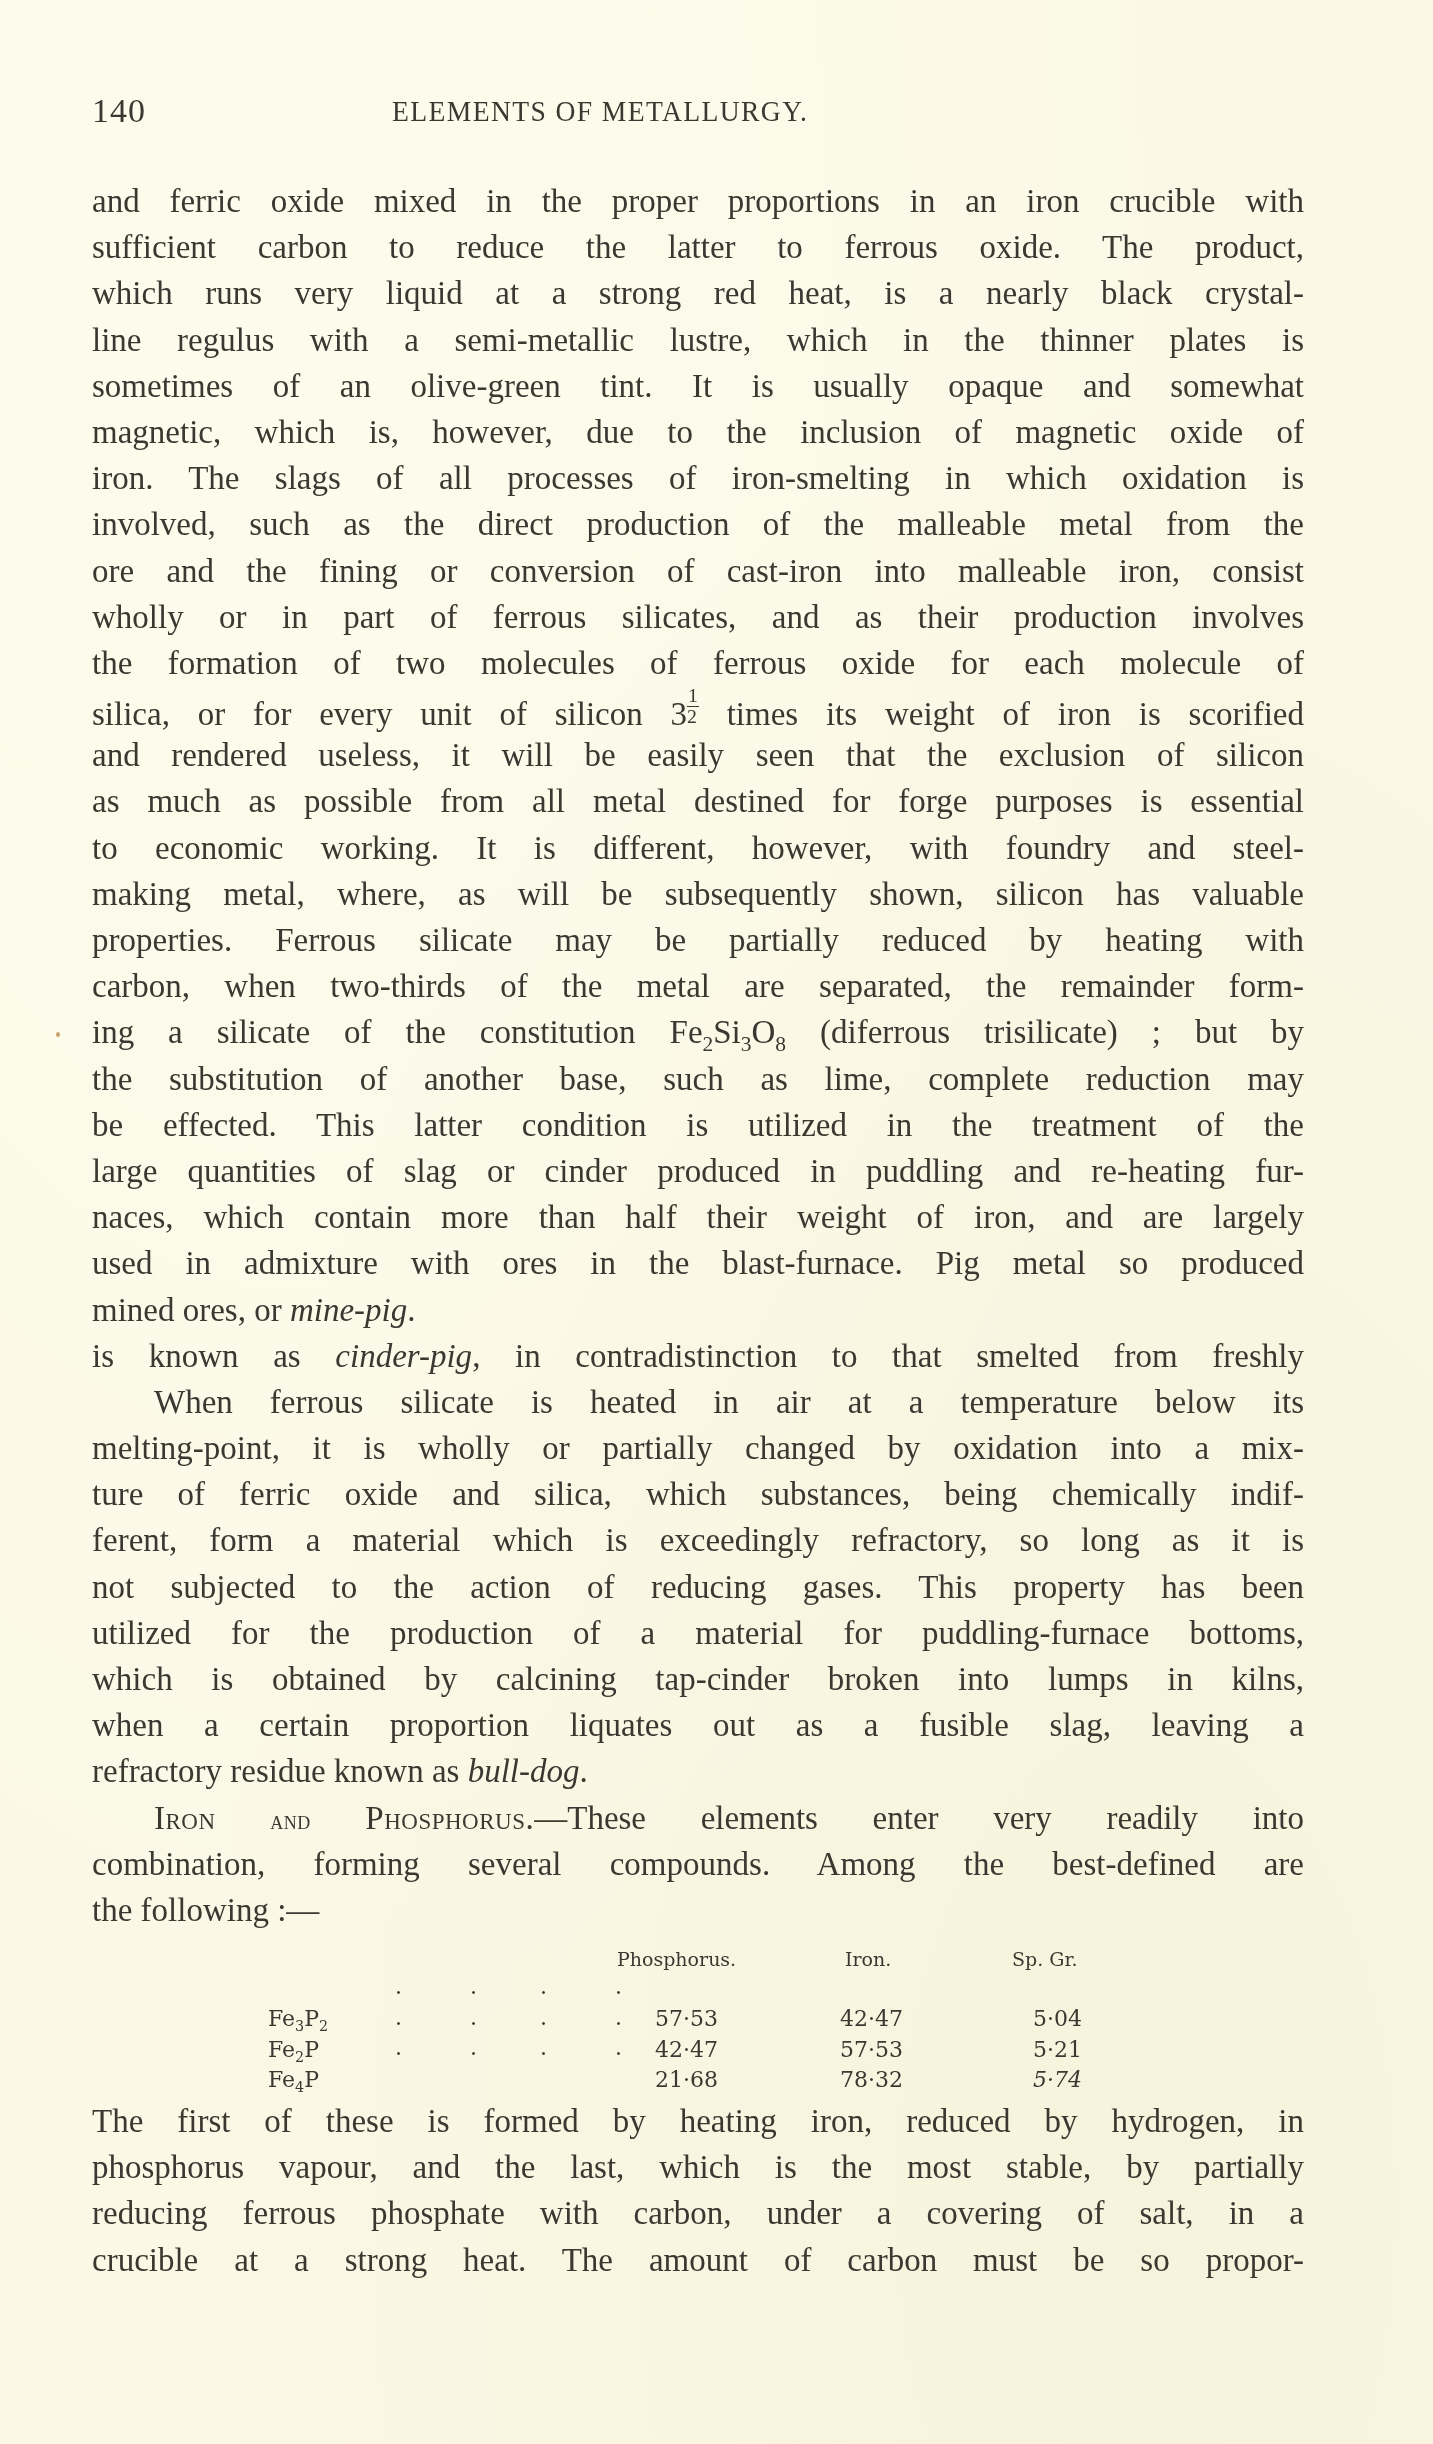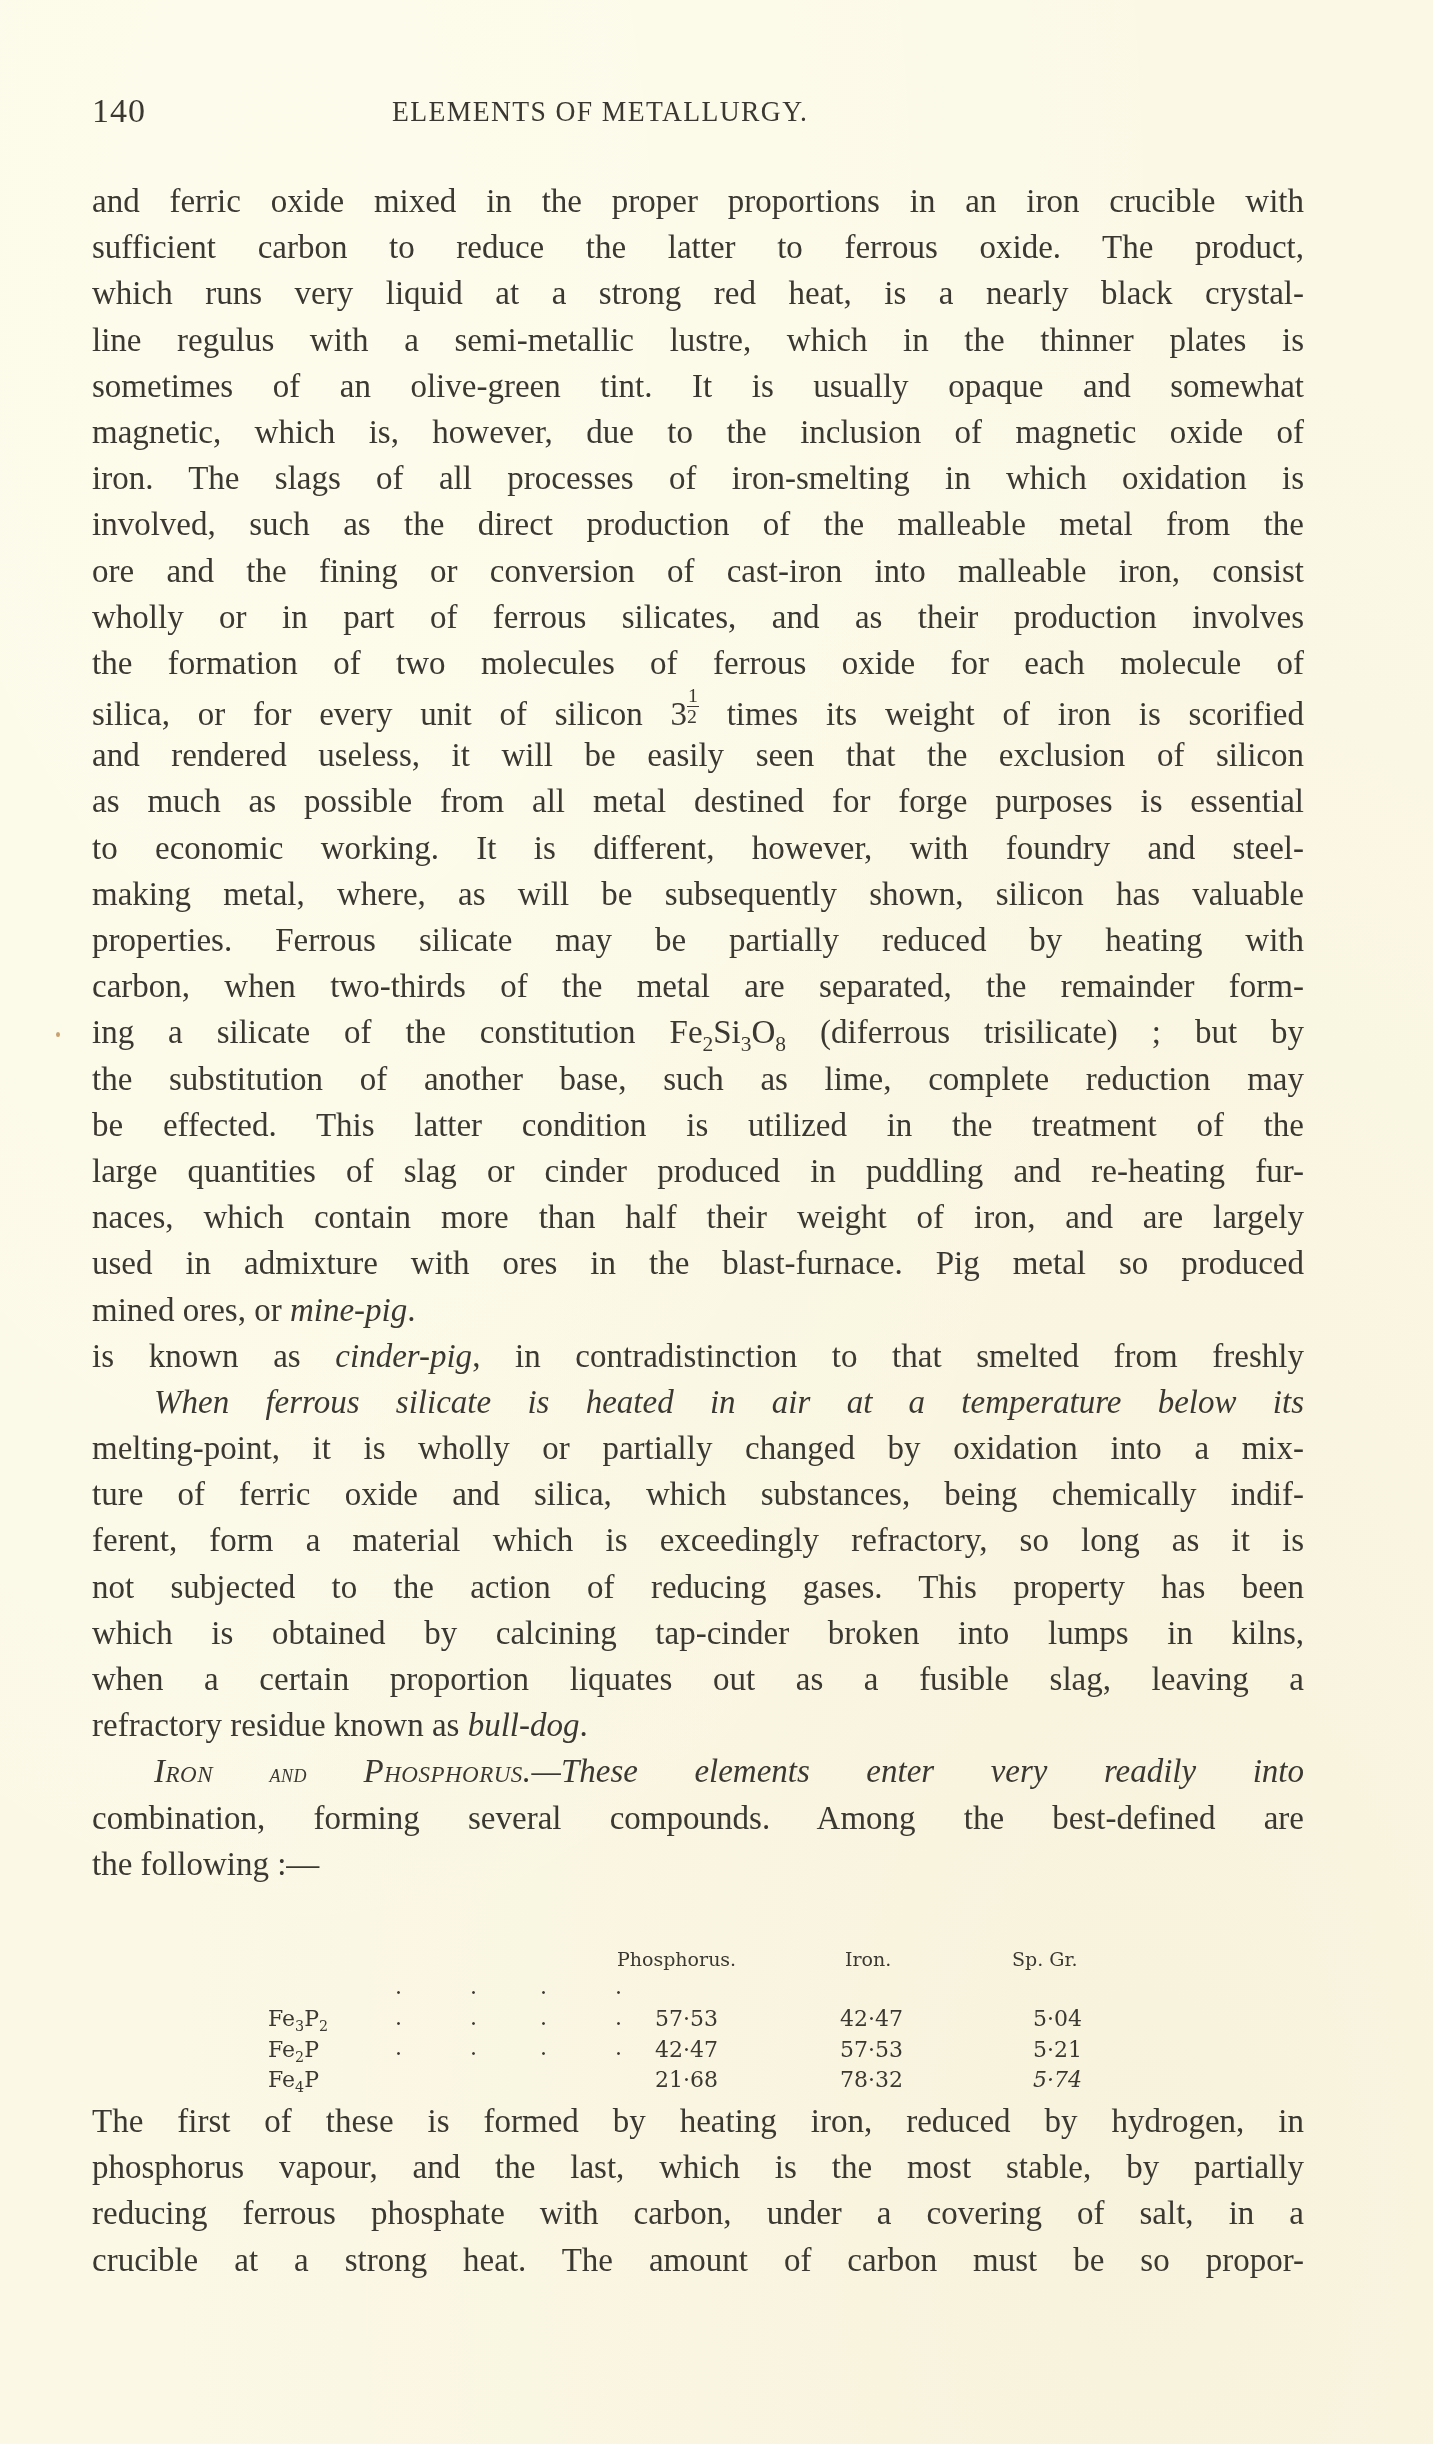--- a/index.html
+++ b/index.html
@@ -63,21 +63,20 @@
     white-space: nowrap;
     text-align: justify;
     text-align-last: justify;
     overflow: visible;
   }
   .line.last {
     text-align-last: left;
   }
   .line.indent {
     padding-left: 62px;
-    font-style: italic;
   }
   .it { font-style: italic; }
   .sc { font-variant: small-caps; letter-spacing: 0.5px; }
   sub { font-size: 65%; line-height: 0; vertical-align: -0.35em; }
   .frac {
     display: inline-block;
     font-size: 60%;
     line-height: 1;
     vertical-align: 0.1em;
     text-align: center;
@@ -164,20 +163,21 @@
     <span class="line">naces, which contain more than half their weight of iron, and are largely</span>
     <span class="line">used in admixture with ores in the blast-furnace.  Pig metal so produced</span>
     <span class="line last"><span>mined ores, or </span><span class="it">mine-pig</span><span>.</span></span>
     <span class="line"><span>is known as </span><span class="it">cinder-pig</span><span>, in contradistinction to that smelted from freshly</span></span>
 
     <span class="line indent">When ferrous silicate is heated in air at a temperature below its</span>
     <span class="line">melting-point, it is wholly or partially changed by oxidation into a mix-</span>
     <span class="line">ture of ferric oxide and silica, which substances, being chemically indif-</span>
     <span class="line">ferent, form a material which is exceedingly refractory, so long as it is</span>
     <span class="line">not subjected to the action of reducing gases.  This property has been</span>
+    <span class="line">utilized for the production of a material for puddling-furnace bottoms,</span>
     <span class="line">which is obtained by calcining tap-cinder broken into lumps in kilns,</span>
     <span class="line">when a certain proportion liquates out as a fusible slag, leaving a</span>
     <span class="line last"><span>refractory residue known as </span><span class="it">bull-dog</span><span>.</span></span>
 
     <span class="line indent"><span class="sc">Iron</span> <span class="sc" style="font-size:80%;">and</span> <span class="sc">Phosphorus.</span><span>—These elements enter very readily into</span></span>
     <span class="line">combination, forming several compounds.  Among the best-defined are</span>
     <span class="line last">the following :—</span>
   </div>
 
   <div class="table">

